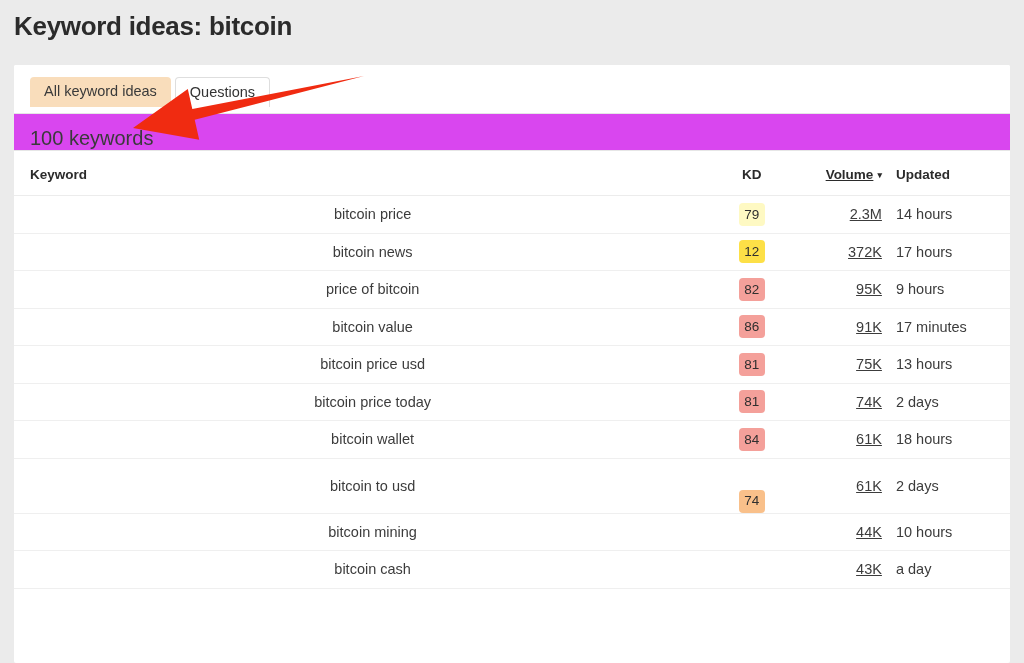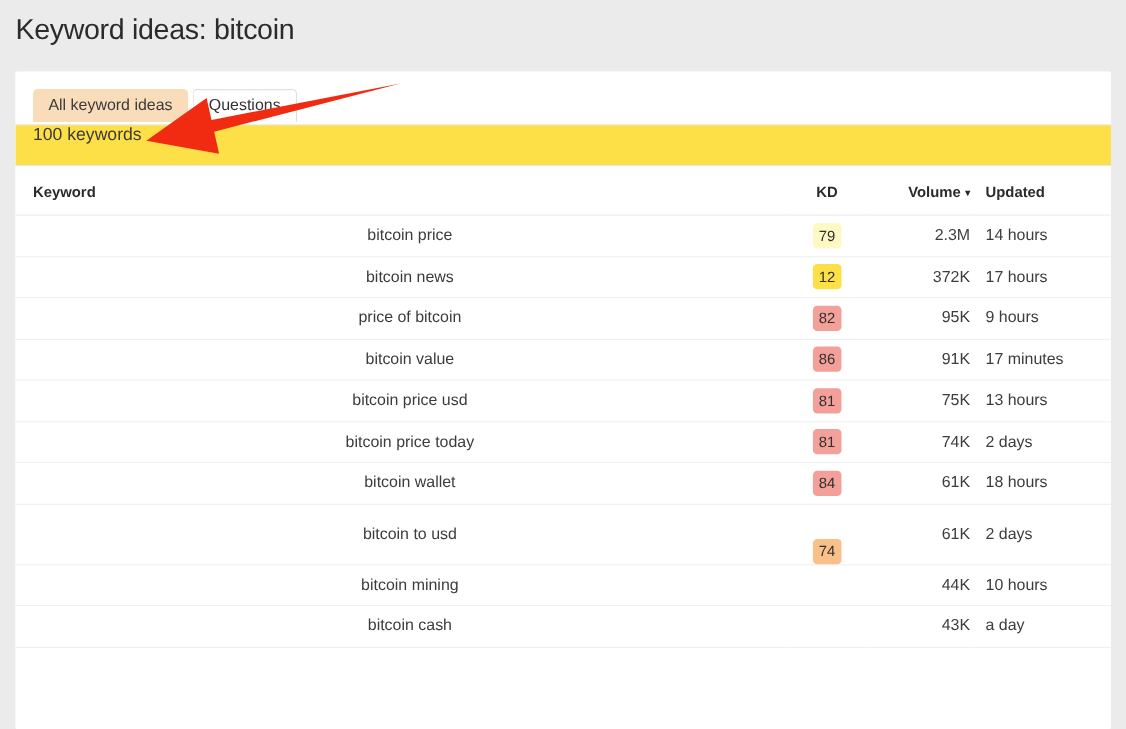--- a/index.html
+++ b/index.html
@@ -21,21 +21,21 @@
     width: 1024px;
     height: 663px;
   }
 
   
   .page-title {
     position: absolute;
     left: 14px;
     top: 8px;
     font-size: 26px;
-    font-weight: normal;
+    font-weight: bold;
     color: #2b2b2b;
     letter-spacing: -0.3px;
     line-height: 36px;
   }
 
   
   .card {
     position: absolute;
     left: 14px;
     top: 65px;
@@ -43,24 +43,24 @@
     height: 598px;
     background: #ffffff;
     border-radius: 2px;
     overflow: hidden;
   }
 
   
   .tabstrip {
     position: relative;
     height: 48px;
-    padding: 16px 0 0 16px;
+    padding: 5px 0 0 16px;
     background: #ffffff;
     display: flex;
-    align-items: flex-start;
+    align-items: center;
   }
 
   .tab {
     display: inline-flex;
     align-items: center;
     justify-content: center;
     height: 30px;
     padding: 0 14px;
     font-size: 14.5px;
     color: #333333;
@@ -78,27 +78,27 @@
   .tab.inactive {
     background: #ffffff;
     border: 1px solid #dedede;
     border-bottom: none;
     margin-left: 4px;
   }
 
   
   .countbar {
     height: 38px;
-    background: #fde047;
+    background: #d946ef;
     border-top: 1px solid #e6e6e6;
     border-bottom: 1px solid #e6e6e6;
     display: flex;
-    align-items: flex-start;
+    align-items: flex-end;
     padding-left: 16px;
-    font-size: 16px;
+    font-size: 20px;
     color: #3a3a3a;
   }
 
   
   .table {
     width: 100%;
     border-collapse: collapse;
     table-layout: fixed;
     background: #ffffff;
   }
@@ -119,21 +119,21 @@
     height: 37.5px;
     padding: 0;
     border-bottom: 1px solid #efefef;
     white-space: nowrap;
     vertical-align: middle;
     text-align: center;
   }
 
   .col-keyword { width: 690px; padding-left: 16px !important; }
   .col-kd      { width: 72px;  text-align: center !important; }
-  .col-volume  { width: 92px;  text-align: right !important; }
+  .col-volume  { width: 92px;  text-align: right !important; text-decoration: underline; }
   .col-updated { width: 126px; text-align: left !important; padding-left: 14px !important; }
 
   th.col-keyword { padding-left: 16px; margin-left: 23px; }
   th.col-kd      { text-align: center; }
   th.col-volume  { text-align: right; }
   th.col-updated { text-align: left; padding-left: 14px; }
 
   .sort-caret {
     display: inline-block;
     margin-left: 4px;

